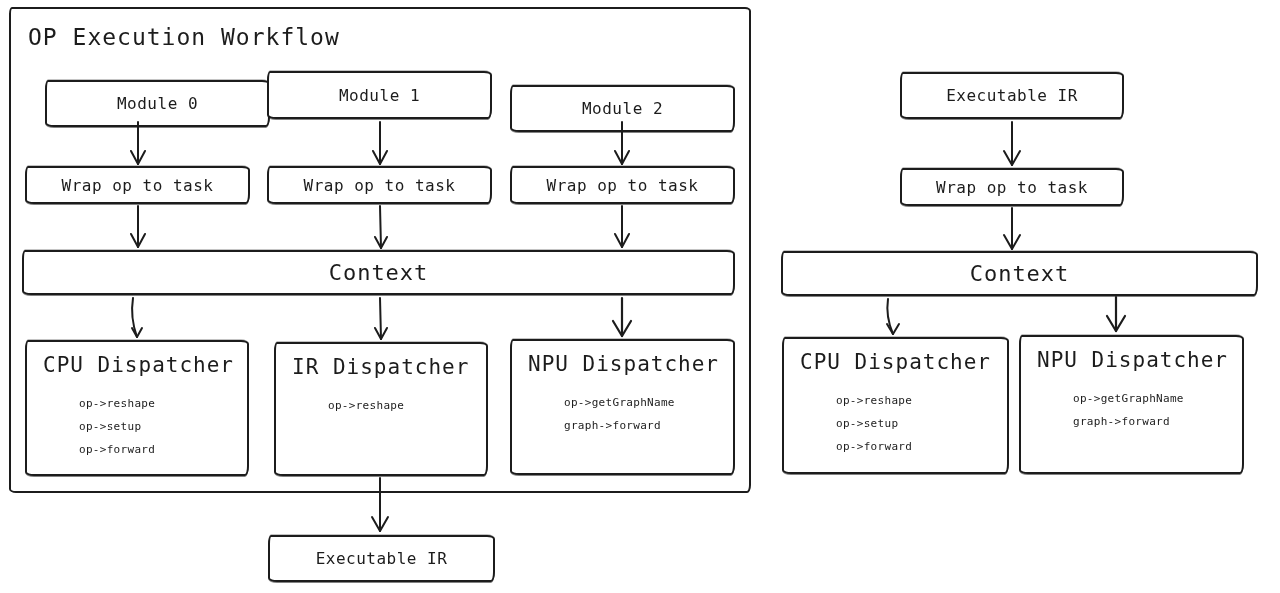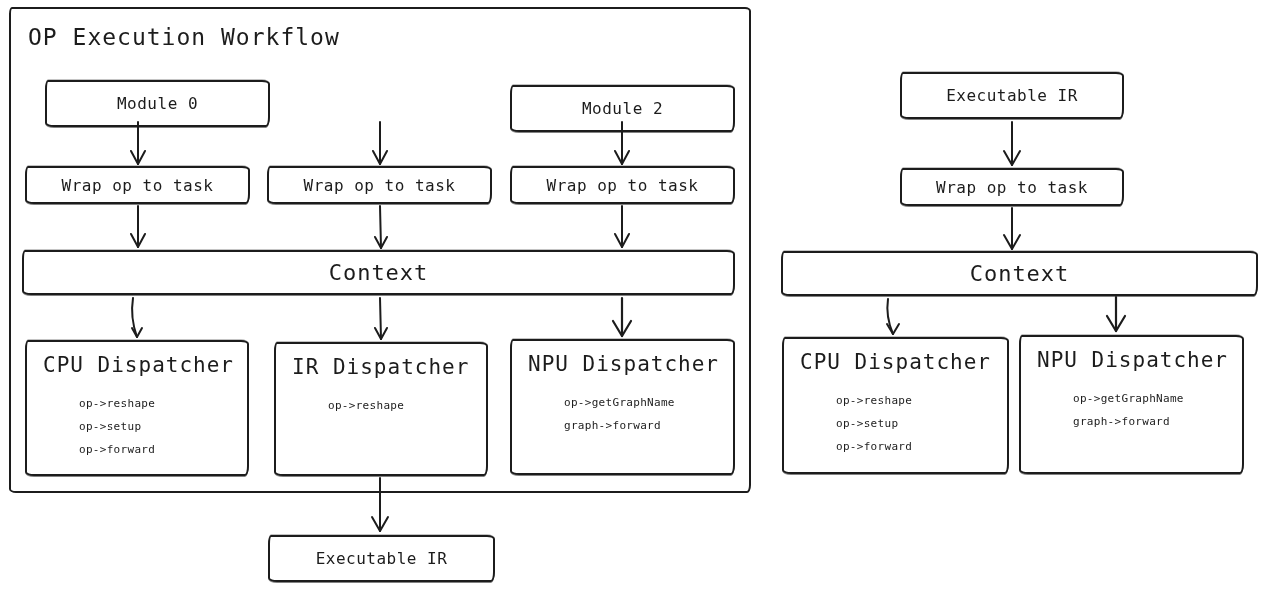--- a/index.html
+++ b/index.html
@@ -73,20 +73,23 @@
 
 <div class="stage">
 
   <section class="panel" style="left:9px; top:7px; width:738px; height:482px;">
     <h2 class="panel-title" style="left:17px; top:15px; margin:0; font-weight:normal;">OP Execution Workflow</h2>
   </section>
 
   <div class="box" style="left:25px; top:80px; width:225px; height:47px;margin-left:20px;">
     <span class="label">Module 0</span>
   </div>
+  <div class="box" style="left:267px; top:71px; width:225px; height:48px;">
+    <span class="label">Module 1</span>
+  </div>
   <div class="box" style="left:510px; top:72px; width:225px; height:47px;margin-top:13px;">
     <span class="label">Module 2</span>
   </div>
 
   <div class="box" style="left:25px; top:166px; width:225px; height:38px;">
     <span class="label">Wrap op to task</span>
   </div>
   <div class="box" style="left:267px; top:166px; width:225px; height:38px;">
     <span class="label">Wrap op to task</span>
   </div>

